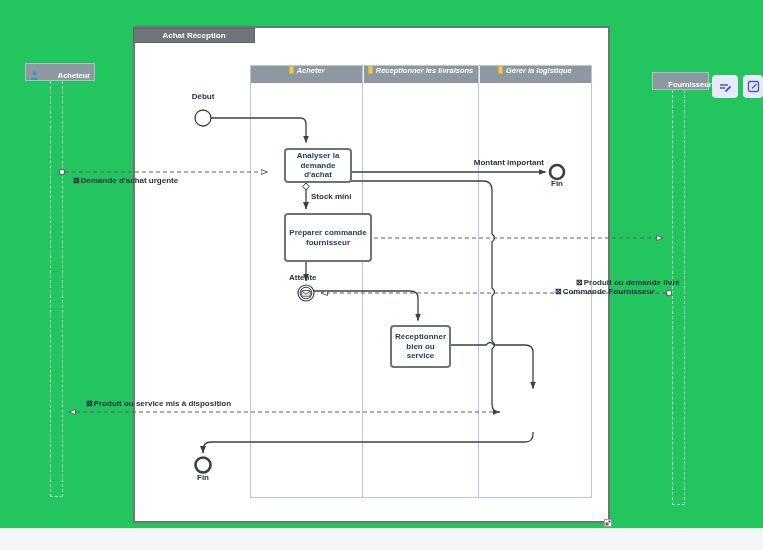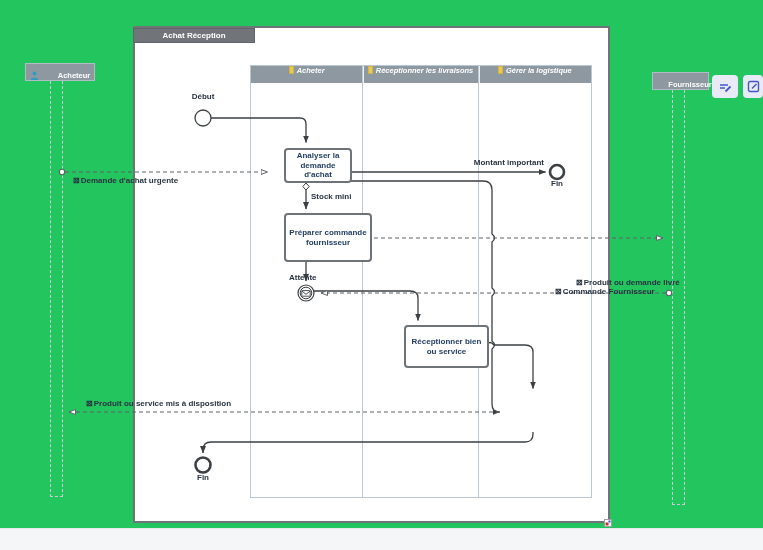--- a/index.html
+++ b/index.html
@@ -152,21 +152,21 @@
       <path d="M301.8 291 L306 294.3 L310.2 291" fill="none" stroke="#3c4043" stroke-width="0.9"></path>
     </g>
   </svg>
 
   <div class="task" style="left:272px;top:148px;width:68px;height:35px;">
     <span>Analyser la demande d'achat</span>
   </div>
   <div class="task" style="left:272px;top:213px;width:88px;height:49px;">
     <span>Préparer commande fournisseur</span>
   </div>
-  <div class="task" style="left:392px;top:325px;width:85px;height:43px;">
+  <div class="task" style="left:378px;top:325px;width:61px;height:43px;">
     <span>Réceptionner bien ou service</span>
   </div>
 
   <div class="lbl ctr" style="left:186px;top:92px;width:34px;">Début</div>
   <div class="lbl" style="left:311px;top:192px;">Stock mini</div>
   <div class="lbl rgt" style="left:452px;top:158px;width:92px;">Montant important</div>
   <div class="lbl ctr" style="left:543px;top:179px;width:28px;">Fin</div>
   <div class="lbl" style="left:289px;top:273px;">Attente</div>
   <div class="lbl ctr" style="left:189px;top:473px;width:28px;">Fin</div>
 

